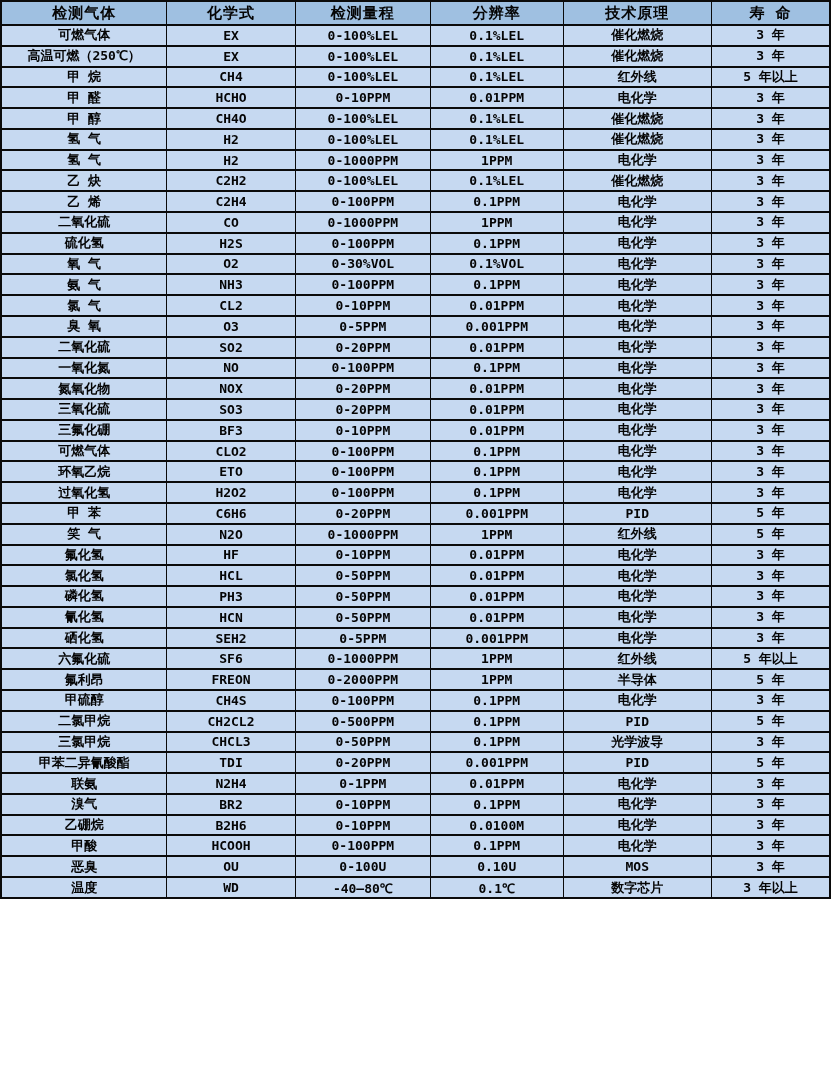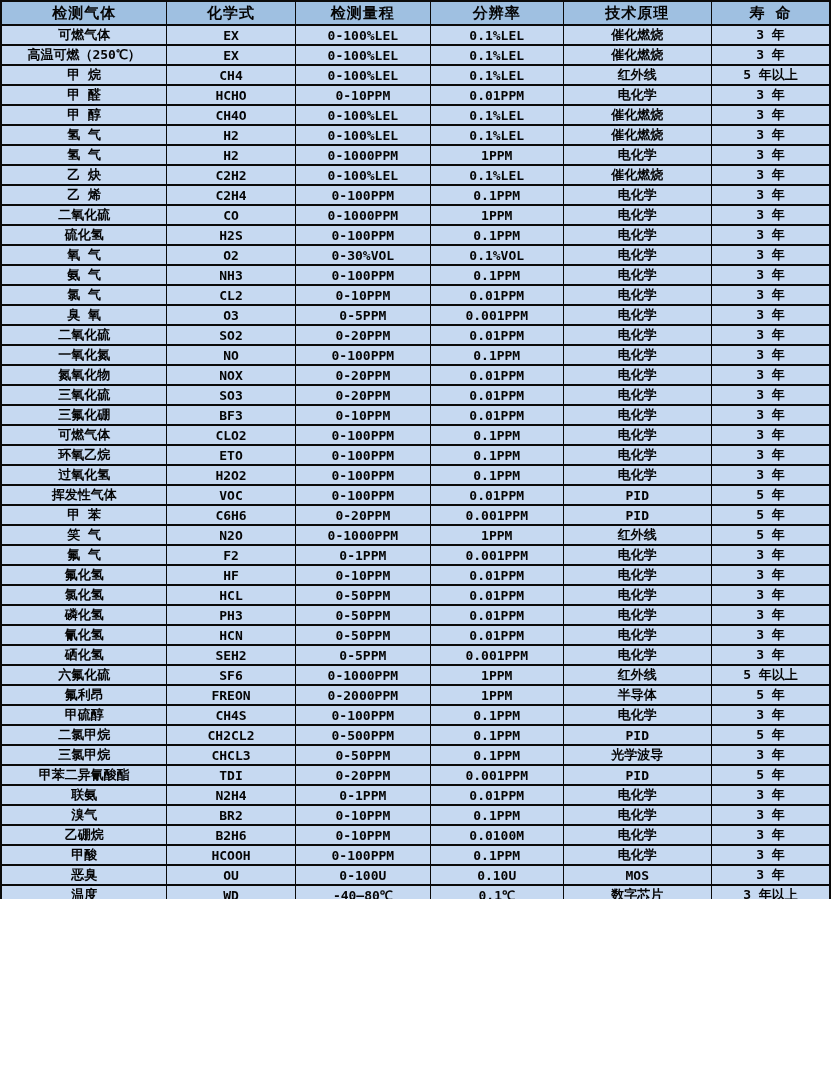--- a/index.html
+++ b/index.html
@@ -254,52 +254,36 @@
         </tr>
         <tr>
           <td>过氧化氢</td>
           <td>H2O2</td>
           <td>0-100PPM</td>
           <td>0.1PPM</td>
           <td>电化学</td>
           <td>3 年</td>
         </tr>
         <tr>
-          <td>挥发性气体</td>
-          <td>VOC</td>
-          <td>0-100PPM</td>
-          <td>0.01PPM</td>
-          <td>PID</td>
-          <td>5 年</td>
-        </tr>
-        <tr>
           <td>甲 苯</td>
           <td>C6H6</td>
           <td>0-20PPM</td>
           <td>0.001PPM</td>
           <td>PID</td>
           <td>5 年</td>
         </tr>
         <tr>
           <td>笑 气</td>
           <td>N2O</td>
           <td>0-1000PPM</td>
           <td>1PPM</td>
           <td>红外线</td>
           <td>5 年</td>
         </tr>
         <tr>
-          <td>氟 气</td>
-          <td>F2</td>
-          <td>0-1PPM</td>
-          <td>0.001PPM</td>
-          <td>电化学</td>
-          <td>3 年</td>
-        </tr>
-        <tr>
           <td>氟化氢</td>
           <td>HF</td>
           <td>0-10PPM</td>
           <td>0.01PPM</td>
           <td>电化学</td>
           <td>3 年</td>
         </tr>
         <tr>
           <td>氯化氢</td>
           <td>HCL</td>

